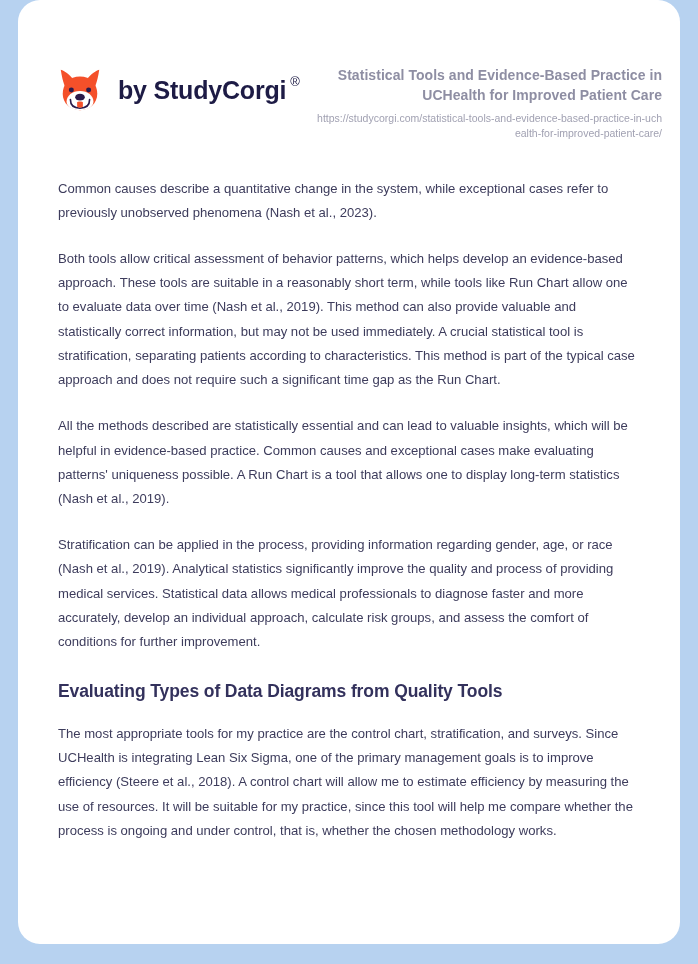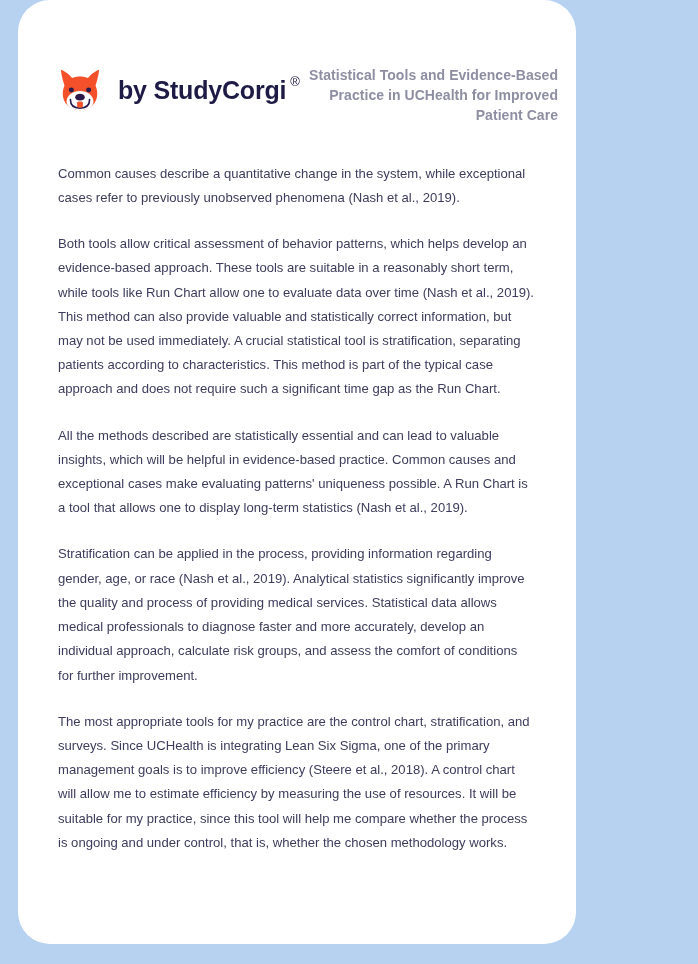--- a/index.html
+++ b/index.html
@@ -13,24 +13,24 @@
     height: 964px;
     background: #b7d2f0;
     font-family: "Liberation Sans", "DejaVu Sans", sans-serif;
     overflow: hidden;
   }
 
   .page-sheet {
     position: absolute;
     left: 18px;
     top: 0;
-    width: 558px;
+    width: 662px;
     height: 944px;
     background: #ffffff;
-    border-radius: 32px;
+    border-radius: 22px;
     overflow: hidden;
   }
 
   
   .doc-header {
     display: flex;
     align-items: flex-start;
     justify-content: space-between;
     padding: 56px 18px 0 38px;
   }
@@ -138,29 +138,31 @@
         <path d="M44 76 C44 73 56 73 56 76 L56 84 C56 88 44 88 44 84 Z" fill="#f4502a"></path>
       </svg>
       <div class="brand-wordmark">
         <span>by StudyCorgi</span>
         <sup class="brand-reg">®</sup>
       </div>
     </div>
 
     <div class="header-meta">
       <div class="header-title">Statistical Tools and Evidence-Based Practice in UCHealth for Improved Patient Care</div>
+      <div class="header-url">https://studycorgi.com/statistical-tools-and-evidence-based-practice-in-uchealth-for-improved-patient-care/</div>
     </div>
 
   </div>
 
   <div class="doc-body">
 
-    <p class="para">Common causes describe a quantitative change in the system, while exceptional cases refer to previously unobserved phenomena (Nash et al., 2019).</p>
+    <p class="para">Common causes describe a quantitative change in the system, while exceptional cases refer to previously unobserved phenomena (Nash et al., 2023).</p>
     <p class="para">Both tools allow critical assessment of behavior patterns, which helps develop an evidence-based approach. These tools are suitable in a reasonably short term, while tools like Run Chart allow one to evaluate data over time (Nash et al., 2019). This method can also provide valuable and statistically correct information, but may not be used immediately. A crucial statistical tool is stratification, separating patients according to characteristics. This method is part of the typical case approach and does not require such a significant time gap as the Run Chart.</p>
     <p class="para">All the methods described are statistically essential and can lead to valuable insights, which will be helpful in evidence-based practice. Common causes and exceptional cases make evaluating patterns' uniqueness possible. A Run Chart is a tool that allows one to display long-term statistics (Nash et al., 2019).</p>
     <p class="para">Stratification can be applied in the process, providing information regarding gender, age, or race (Nash et al., 2019). Analytical statistics significantly improve the quality and process of providing medical services. Statistical data allows medical professionals to diagnose faster and more accurately, develop an individual approach, calculate risk groups, and assess the comfort of conditions for further improvement.</p>
 
+    <h2 class="section-heading">Evaluating Types of Data Diagrams from Quality Tools</h2>
 
     <p class="para">The most appropriate tools for my practice are the control chart, stratification, and surveys. Since UCHealth is integrating Lean Six Sigma, one of the primary management goals is to improve efficiency (Steere et al., 2018). A control chart will allow me to estimate efficiency by measuring the use of resources. It will be suitable for my practice, since this tool will help me compare whether the process is ongoing and under control, that is, whether the chosen methodology works.</p>
 
   </div>
 
 </div>
 
 </body></html>

